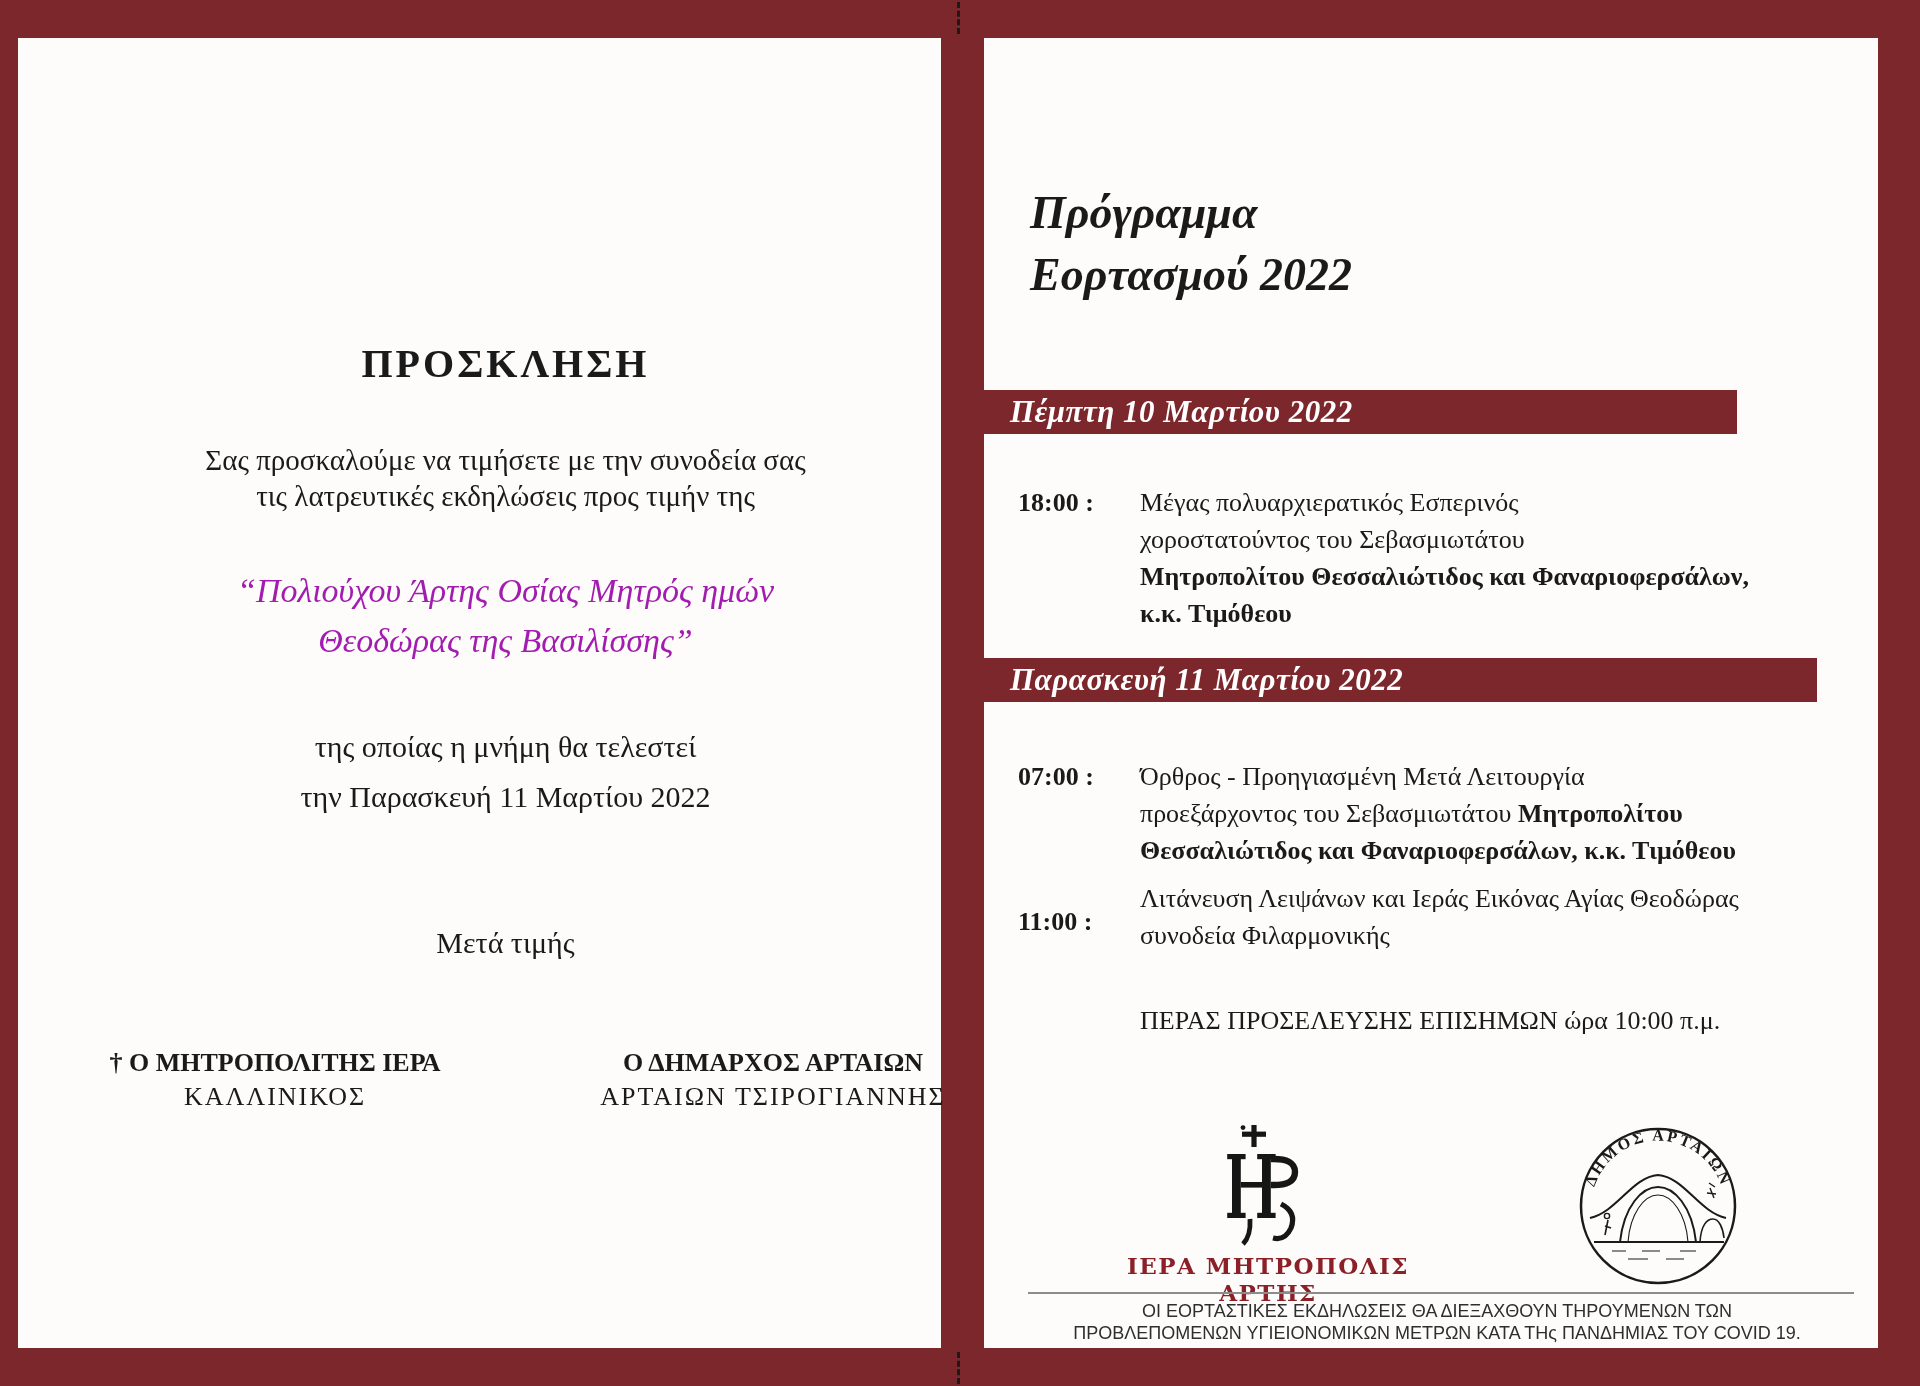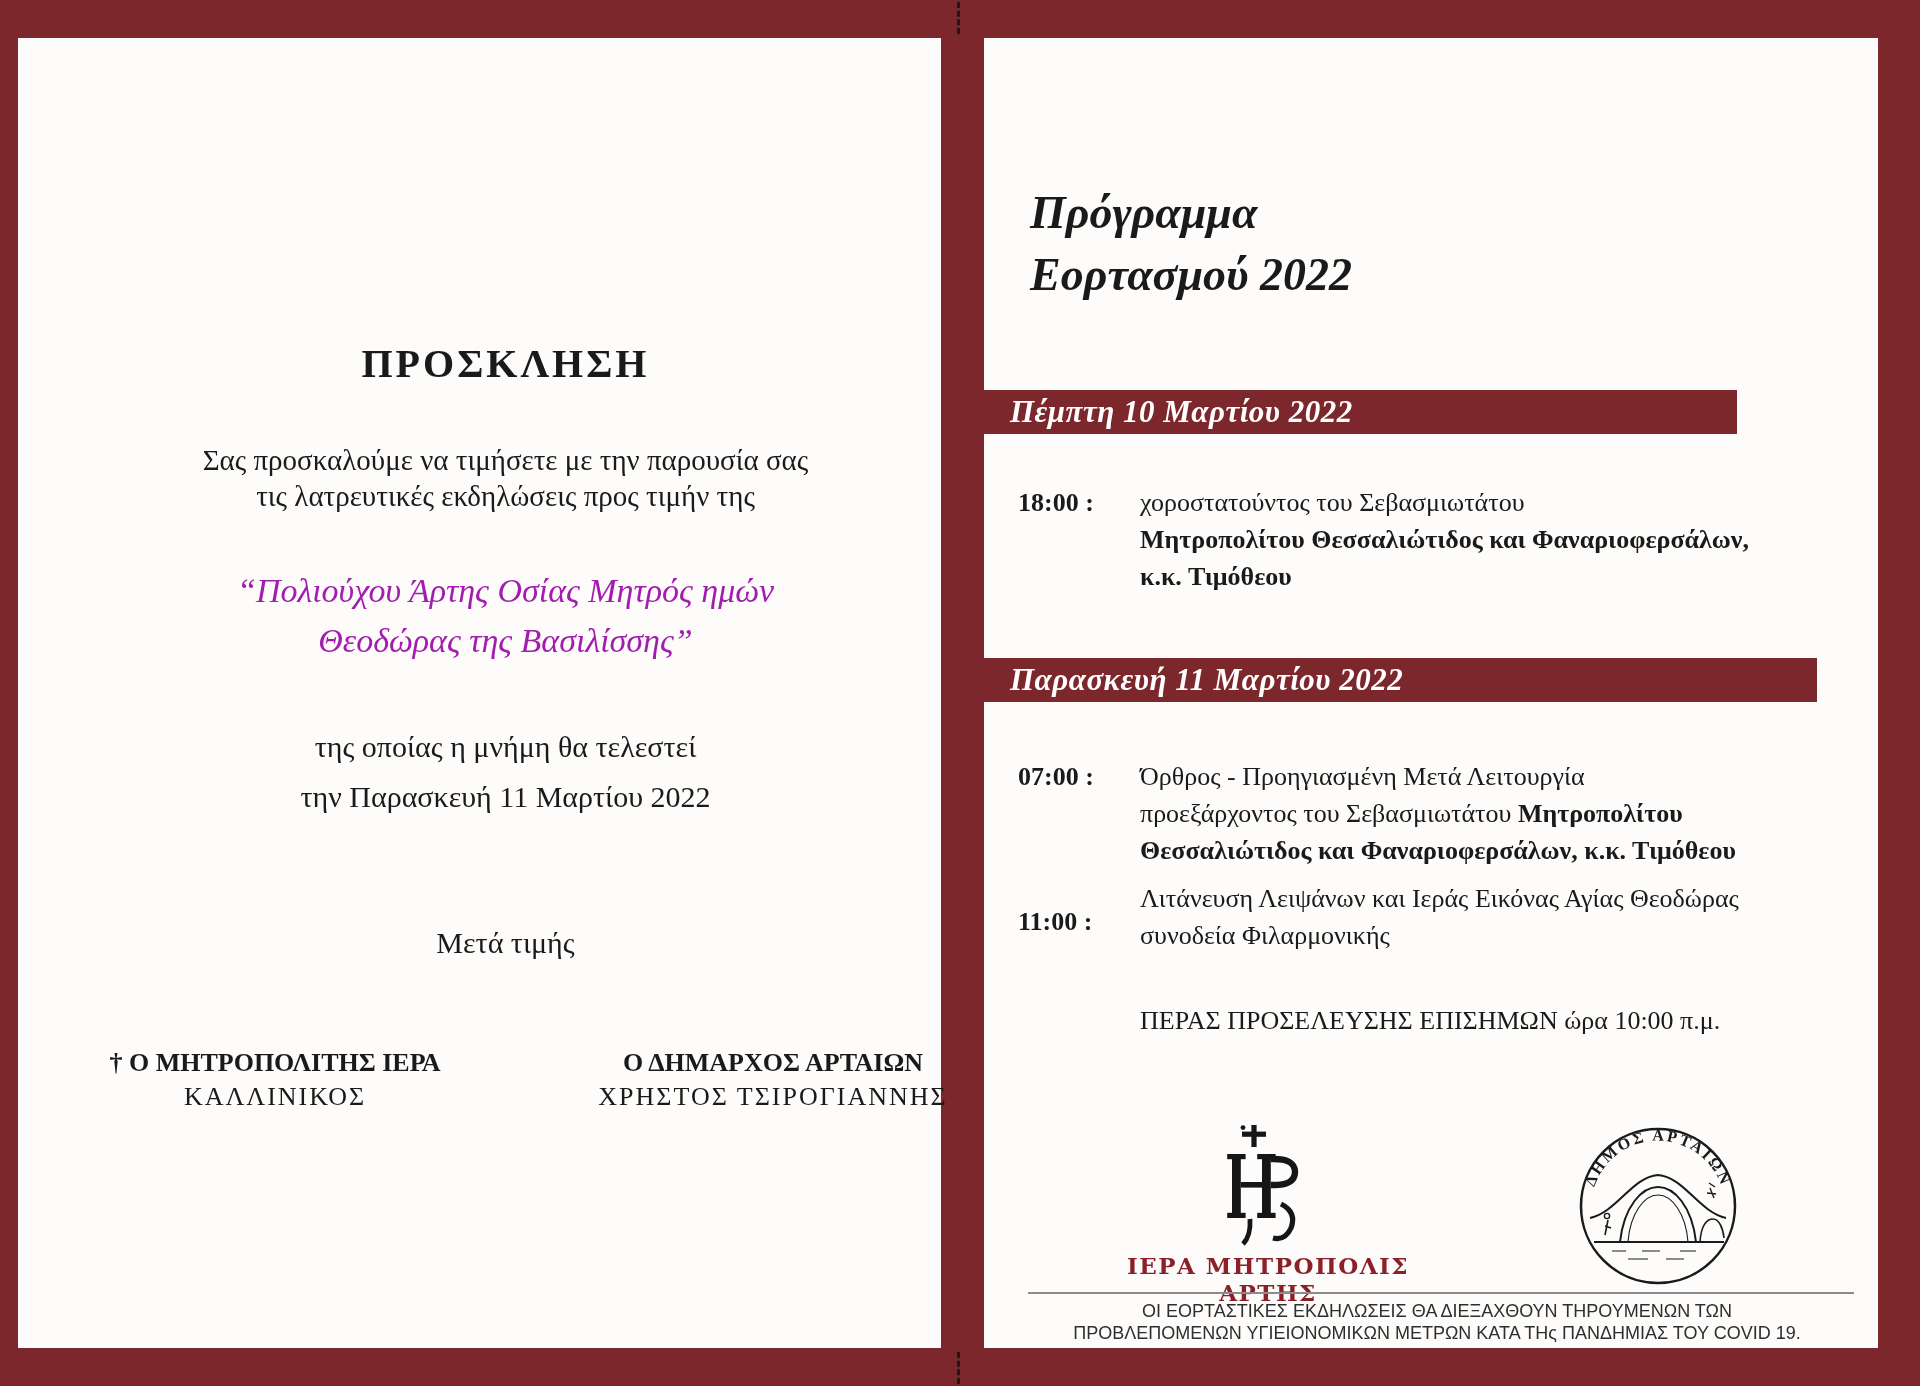--- a/index.html
+++ b/index.html
@@ -49,21 +49,21 @@
 </style>
 </head>
 <body>
 
 <div class="canvas">
 
   <div class="page page-left">
     <div class="abs invite-title ctr">ΠΡΟΣΚΛΗΣΗ</div>
 
     <div class="abs intro ctr">
-      <div>Σας προσκαλούμε να τιμήσετε με την παρουσία σας</div>
+      <div>Σας προσκαλούμε να τιμήσετε με την συνοδεία σας</div>
       <div>τις λατρευτικές εκδηλώσεις προς τιμήν της</div>
     </div>
 
     <div class="abs honoree ctr">
       <div>“Πολιούχου Άρτης Οσίας Μητρός ημών</div>
       <div>Θεοδώρας της Βασιλίσσης”</div>
     </div>
 
     <div class="abs dateblock ctr">
       <div>της οποίας η μνήμη θα τελεστεί</div>
@@ -71,35 +71,36 @@
     </div>
 
     <div class="abs closing ctr">Μετά τιμής</div>
 
     <div class="abs sig sig-left">
       <div class="sig-title">† Ο ΜΗΤΡΟΠΟΛΙΤΗΣ ΙΕΡΑ</div>
       <div class="sig-name">ΚΑΛΛΙΝΙΚΟΣ</div>
     </div>
     <div class="abs sig sig-right">
       <div class="sig-title">Ο ΔΗΜΑΡΧΟΣ ΑΡΤΑΙΩΝ</div>
-      <div class="sig-name">ΧΡΗΣΤΟΣ  ΤΣΙΡΟΓΙΑΝΝΗΣ</div>
+      <div class="sig-name">ΑΡΤΑΙΩΝ  ΤΣΙΡΟΓΙΑΝΝΗΣ</div>
     </div>
   </div>
 
   <div class="page page-right"></div>
 
   <div class="abs prog-title">
     <div>Πρόγραμμα</div>
     <div>Εορτασμού 2022</div>
   </div>
 
   <div class="banner banner-1">Πέμπτη 10 Μαρτίου 2022</div>
 
   <div class="abs evt-time" style="top:484px;">18:00 :</div>
   <div class="abs evt-lines" style="top:484px;">
+    <div><span>Μέγας πολυαρχιερατικός Εσπερινός</span></div>
     <div><span>χοροστατούντος του Σεβασμιωτάτου</span></div>
     <div><span class="b">Μητροπολίτου Θεσσαλιώτιδος και Φαναριοφερσάλων,</span></div>
     <div><span class="b">κ.κ. Τιμόθεου</span></div>
   </div>
 
   <div class="banner banner-2">Παρασκευή 11 Μαρτίου 2022</div>
 
   <div class="abs evt-time" style="top:758px;">07:00 :</div>
   <div class="abs evt-lines" style="top:758px;">
     <div><span>Όρθρος - Προηγιασμένη Μετά Λειτουργία</span></div>

